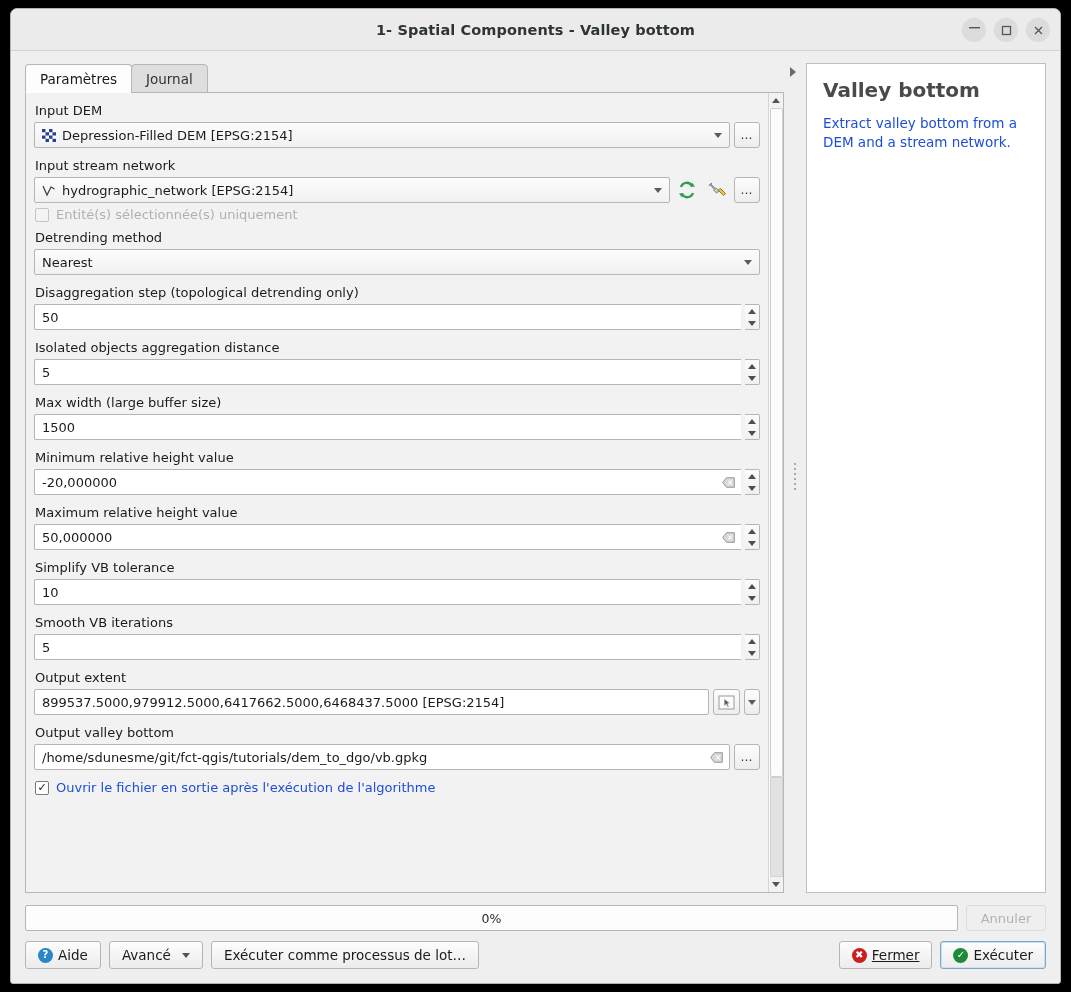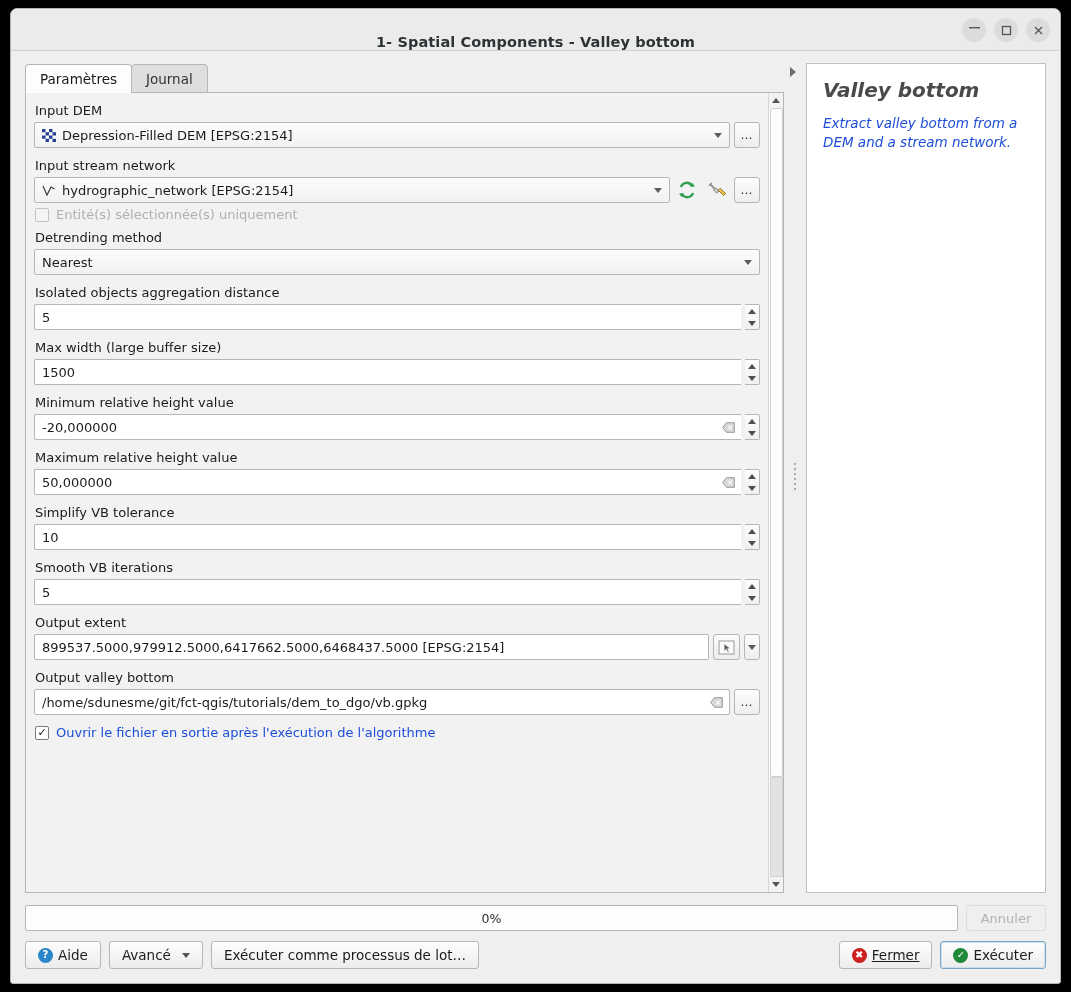--- a/index.html
+++ b/index.html
@@ -20,21 +20,21 @@
     display: flex; flex-direction: column;
     overflow: hidden;
   }
 
   
   #titlebar {
     height: 42px; flex: 0 0 42px;
     background: #ebebeb;
     border-bottom: 1px solid #d2d2d2;
     border-radius: 6px 6px 0 0;
-    display: flex; align-items: flex-end;
+    display: flex; align-items: center;
     position: relative;
   }
   #title-text {
     flex: 1; text-align: center;
     font-size: 14.5px; font-weight: bold; color: #2e3436;
     letter-spacing: .1px;
   }
   #win-buttons { position: absolute; right: 10px; top: 9px; display: flex; gap: 8px; }
   .win-btn {
     width: 24px; height: 24px; border-radius: 50%;
@@ -193,21 +193,20 @@
   #split-dots { margin-top: 400px; display: flex; flex-direction: column; gap: 3px; }
   #split-dots span { width: 2px; height: 2px; background: #aaa; display: block; }
 
   
   #help-panel {
     flex: 0 0 240px; width: 240px;
     border: 1px solid #c0c0c0;
     background: #ffffff;
     padding: 14px 16px;
     overflow: hidden;
-    font-style: italic;
   }
   #help-title { font-size: 20px; font-weight: bold; color: #4a4a4a; margin-bottom: 12px; }
   #help-desc { font-size: 13.5px; color: #1d4ed8; line-height: 19px; }
 
   
   #footer { flex: 0 0 auto; padding: 12px 14px 14px 14px; }
   #progress-row { display: flex; align-items: center; gap: 8px; margin-bottom: 10px; }
   #progress-bar {
     flex: 1; height: 26px;
     border: 1px solid #b6b6b6; background: #fdfdfd; border-radius: 2px;
@@ -341,20 +340,32 @@
           <div class="row">
             <div class="field-label">Detrending method</div>
             <div class="input-line">
               <div class="combo" style="padding-left:7px">
                 <span class="val">Nearest</span>
                 <span class="arrow-down"></span>
               </div>
             </div>
           </div>
 
+          <div class="row">
+            <div class="field-label">Disaggregation step (topological detrending only)</div>
+            <div class="input-line">
+              <div class="textbox with-spin">
+                <span class="val">50</span>
+              </div>
+              <div class="spin">
+                  <i class="up"></i>
+                  <i class="dn"></i>
+                </div>
+            </div>
+          </div>
 
           <div class="row">
             <div class="field-label">Isolated objects aggregation distance</div>
             <div class="input-line">
               <div class="textbox with-spin">
                 <span class="val">5</span>
               </div>
               <div class="spin">
                   <i class="up"></i>
                   <i class="dn"></i>

